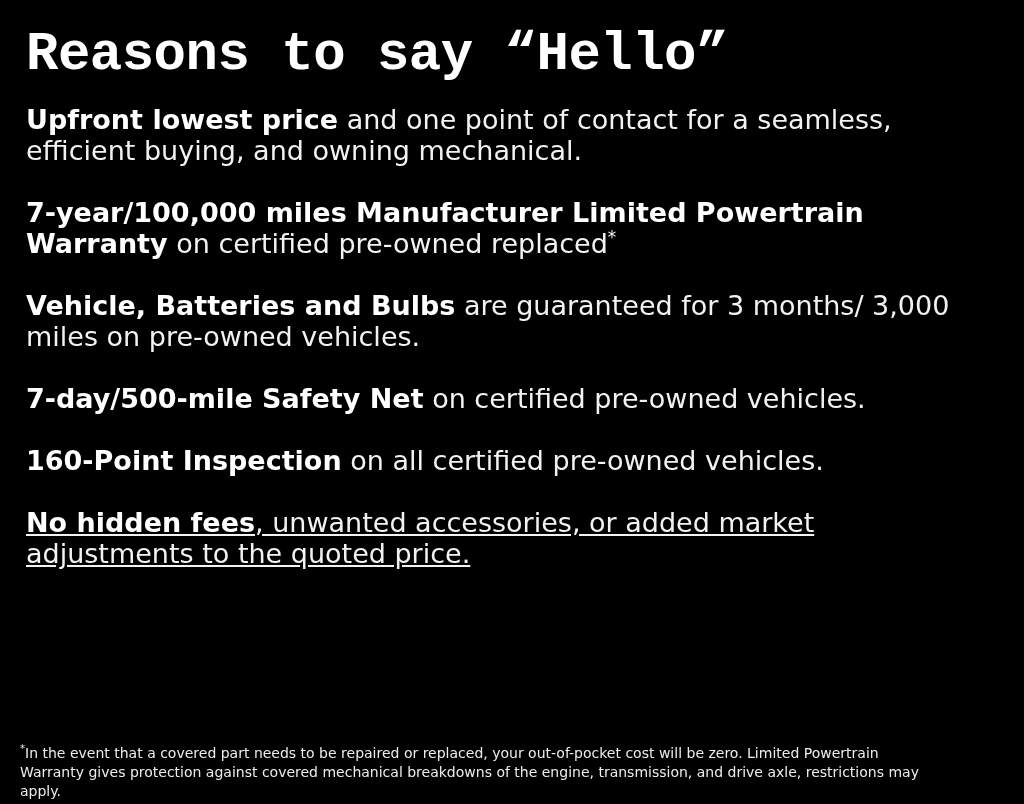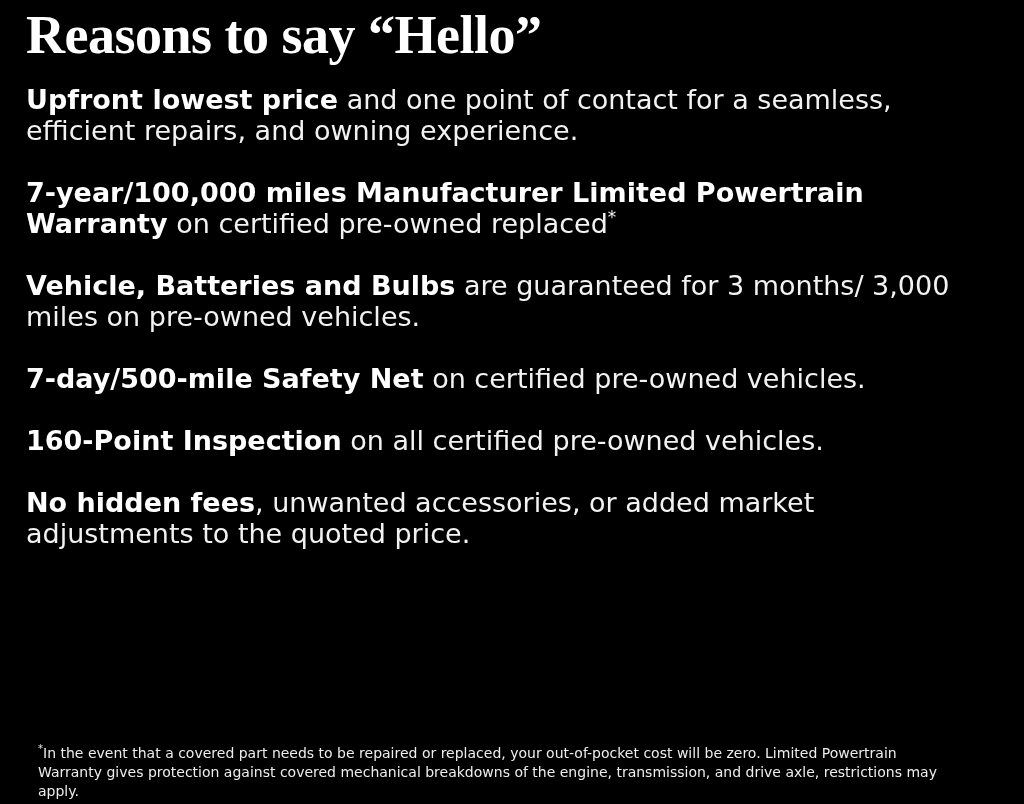--- a/index.html
+++ b/index.html
@@ -19,27 +19,27 @@
   .slide {
     position: relative;
     width: 1024px;
     height: 804px;
     background: #000000;
     box-sizing: border-box;
     padding: 0 26px;
   }
 
   .slide-title {
-    font-family: Liberation Serif, serif;
+    font-family: Liberation Mono, monospace;
     font-weight: 700;
     font-size: 54px;
     line-height: 1.0;
     letter-spacing: -0.5px;
     color: #ffffff;
-    padding-top: 8px;
+    padding-top: 28px;
     margin: 0 0 22px 0;
     white-space: nowrap;
   }
 
   .bullet-list {
     list-style: none;
     margin: 0;
     padding: 0;
     width: 936px;
   }
@@ -47,40 +47,41 @@
   .bullet {
     font-family: "DejaVu Sans", sans-serif;
     font-size: 27px;
     line-height: 31px;
     color: #f2f2f2;
     margin: 0 0 31px 0;
     font-weight: 400;
   }
   .bullet:last-child {
     margin-bottom: 0;
+    text-decoration: underline;
   }
 
   .bullet .lead {
     font-weight: 700;
     color: #ffffff;
   }
 
   .bullet .rest {
     font-weight: 400;
   }
 
   .sup-mark {
     font-size: 0.62em;
     vertical-align: super;
     line-height: 0;
   }
 
   .footnote {
     position: absolute;
-    left: 38px;
+    left: 20px;
     top: 730px;
     width: 905px;
     font-family: "DejaVu Sans", sans-serif;
     font-size: 14px;
     line-height: 19px;
     color: #ededed;
     font-weight: 400;
   }
   .footnote .sup-mark {
     font-size: 0.72em;
@@ -89,21 +90,21 @@
 </head>
 <body>
 
 <div class="slide">
 
   <h1 class="slide-title">Reasons to say “Hello”</h1>
 
   <ul class="bullet-list">
 
     <li class="bullet">
-      <span class="lead">Upfront lowest price</span><span class="rest"> and one point of contact for a seamless, efficient repairs, and owning experience.</span><span class="sup-mark"></span>
+      <span class="lead">Upfront lowest price</span><span class="rest"> and one point of contact for a seamless, efficient buying, and owning mechanical.</span><span class="sup-mark"></span>
     </li>
 
     <li class="bullet">
       <span class="lead">7-year/100,000 miles Manufacturer Limited Powertrain Warranty</span><span class="rest"> on certified pre-owned replaced</span><span class="sup-mark">*</span>
     </li>
 
     <li class="bullet">
       <span class="lead">Vehicle, Batteries and Bulbs</span><span class="rest"> are guaranteed for 3 months/ 3,000 miles on pre-owned vehicles.</span><span class="sup-mark"></span>
     </li>
 

